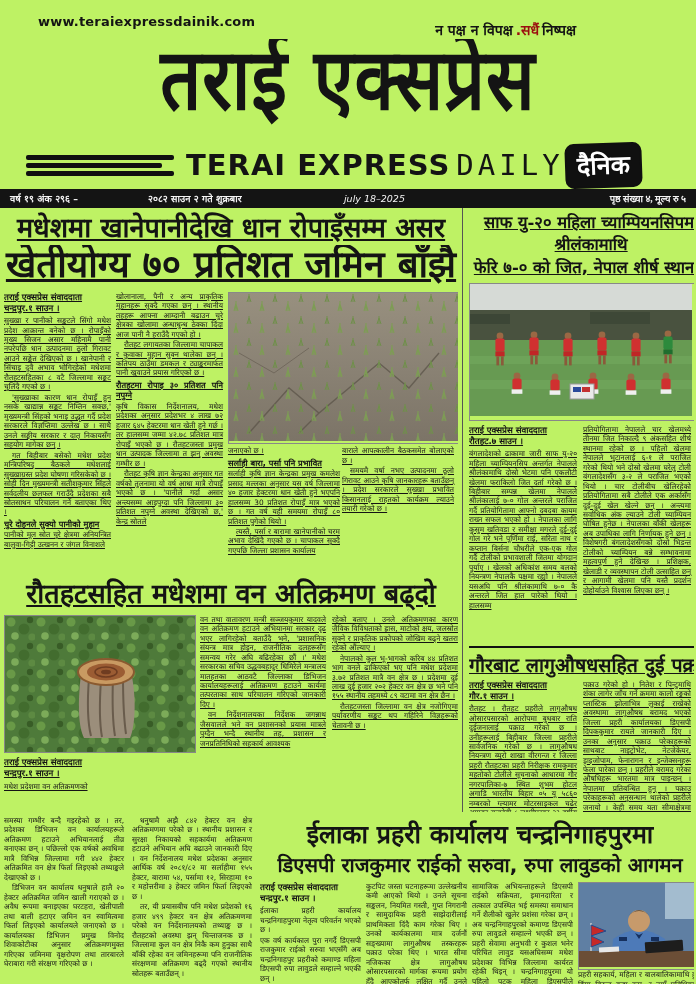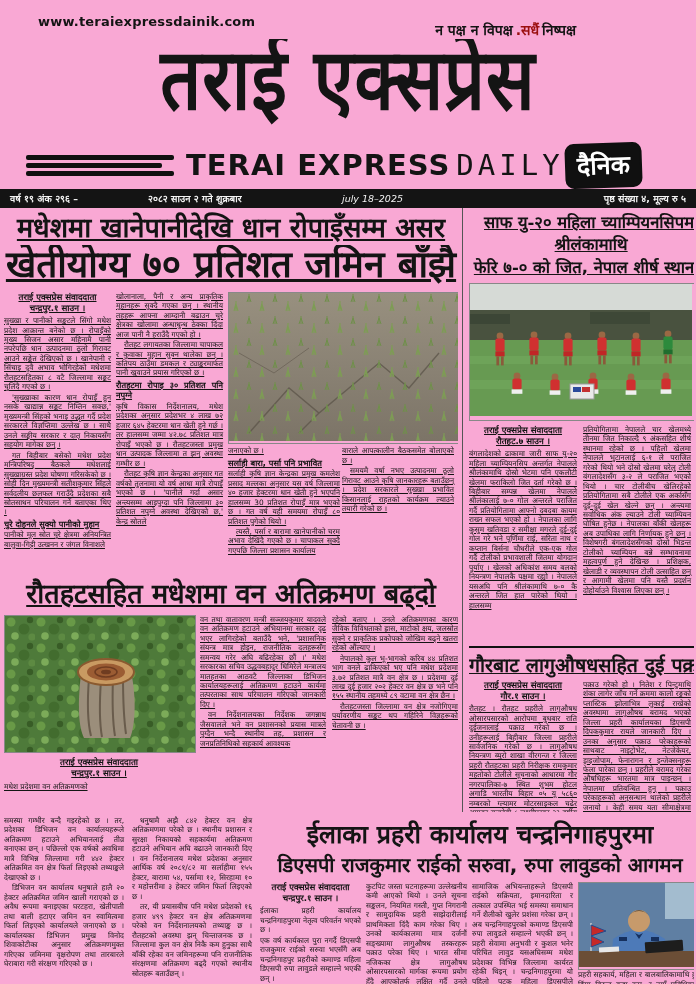--- a/index.html
+++ b/index.html
@@ -1,16 +1,16 @@
 <!DOCTYPE html>
 <html><head>
 <meta charset="utf-8">
 <style>
   html,body{margin:0;padding:0;background:#e8e8e4;}
-  .page{position:relative;width:696px;height:984px;margin:0 auto;background:#f9a8d4;color:#141414;
+  .page{position:relative;width:696px;height:984px;margin:0 auto;background:#bef264;color:#141414;
         font-family:"DejaVu Sans","Liberation Sans",sans-serif;overflow:hidden;}
   
   header{padding-top:10px;}
   .top-row{display:flex;justify-content:space-between;align-items:flex-start;padding:4px 120px 0 38px;}
   .website{font-size:13px;font-weight:bold;letter-spacing:.2px;}
   .tagline{font-size:14px;font-weight:bold;white-space:nowrap;margin-top:6px;}
   .tagline span{margin-left:3px;}
   .tagline .mid{color:#9b0f0f;}
   .paper-title{margin:0;text-align:center;font-size:72px;line-height:.95;font-weight:bold;
         transform:scaleY(1.18);transform-origin:center top;white-space:nowrap;overflow:hidden;
@@ -21,27 +21,27 @@
   .bars i:nth-child(2){width:92%;}
   .title-en{font-size:29px;font-weight:bold;letter-spacing:1px;white-space:nowrap;}
   .title-en .daily{font-weight:500;letter-spacing:4px;margin-left:6px;font-family:"DejaVu Sans Mono","Liberation Mono",monospace;}
   .dainik{margin-left:auto;margin-right:28px;background:#101010;color:#fff;font-size:25px;font-weight:bold;
         padding:2px 10px 5px;border-radius:9px;transform:rotate(-2deg);
         text-shadow:0 0 1px #000;border:2px solid #101010;}
   .datebar{display:flex;align-items:center;background:#141414;color:#f4f4f4;margin-top:4px;
         padding:3px 10px;font-size:9.5px;font-weight:bold;}
   .datebar .seg2{margin-left:70px;}
   .datebar .seg3{margin:0 auto;font-style:italic;font-weight:normal;font-family:"DejaVu Sans","Liberation Sans",sans-serif;}
-  .datebar .seg4{margin-left:auto;}
+  .datebar .seg4{margin-left:auto;font-family:Liberation Serif, serif;}
   
   .body-txt{font-size:7.4px;line-height:1.28;text-align:justify;}
   .body-txt p{margin:0 0 1px;text-indent:8px;}
   .body-txt p.noind{text-indent:0;}
   .subhead{font-weight:bold;font-size:8.2px;margin:2px 0 1px;text-indent:0 !important;}
-  .byline{font-weight:bold;text-align:center;font-size:8.6px;line-height:1.3;margin-bottom:2px;}
+  .byline{font-weight:bold;text-align:left;font-size:8.6px;line-height:1.3;margin-bottom:2px;}
   .rule{height:2px;background:#111;margin:3px 0;}
   figure{margin:0;}
   
   main{padding:0 2px;}
   .row1{display:grid;grid-template-columns:460px 1fr;height:604px;overflow:hidden;text-decoration:underline;}
   .left-zone{padding:2px 4px 0 2px;}
   .right-zone{border-left:1.5px solid #555;padding:2px 0 0 6px;border-bottom:2px solid #111;}
   
   .lead-kicker{margin:2px 0 0;font-size:27px;line-height:1.15;font-weight:bold;text-align:center;white-space:nowrap;overflow:hidden;}
   .lead-headline{margin:2px 0 6px;font-size:37px;line-height:1.1;font-weight:bold;text-align:center;white-space:nowrap;overflow:hidden;}

